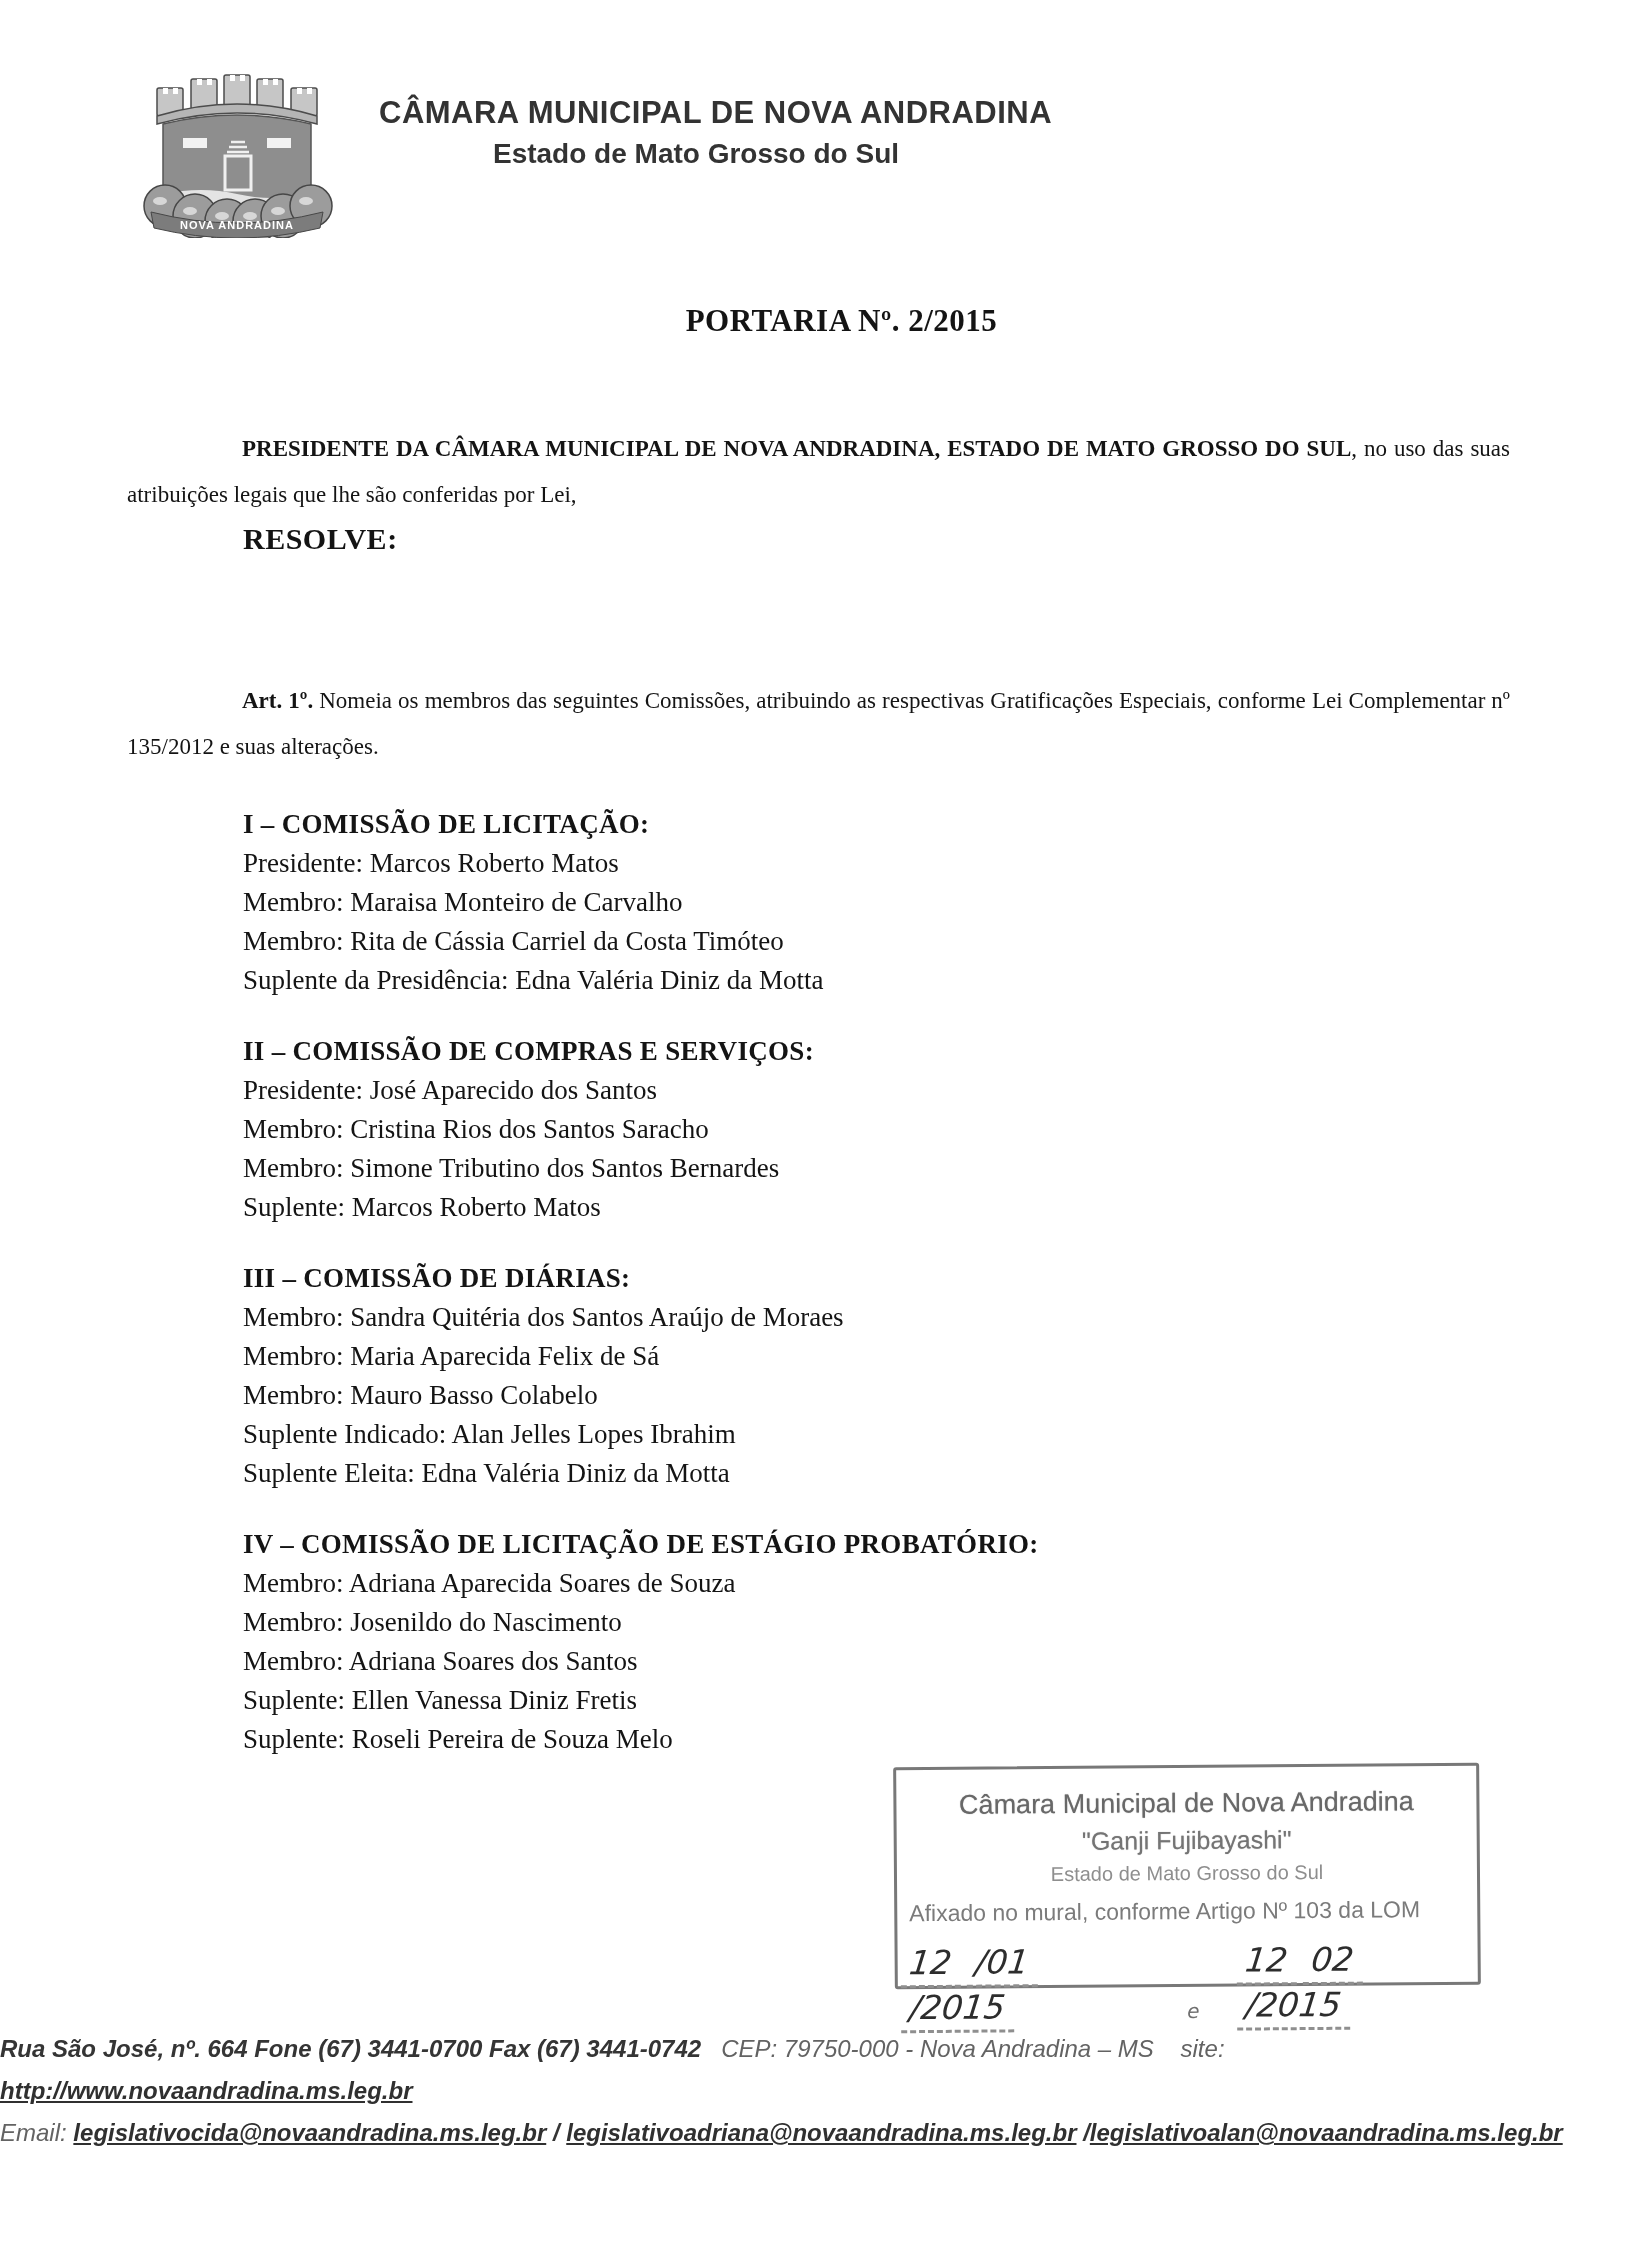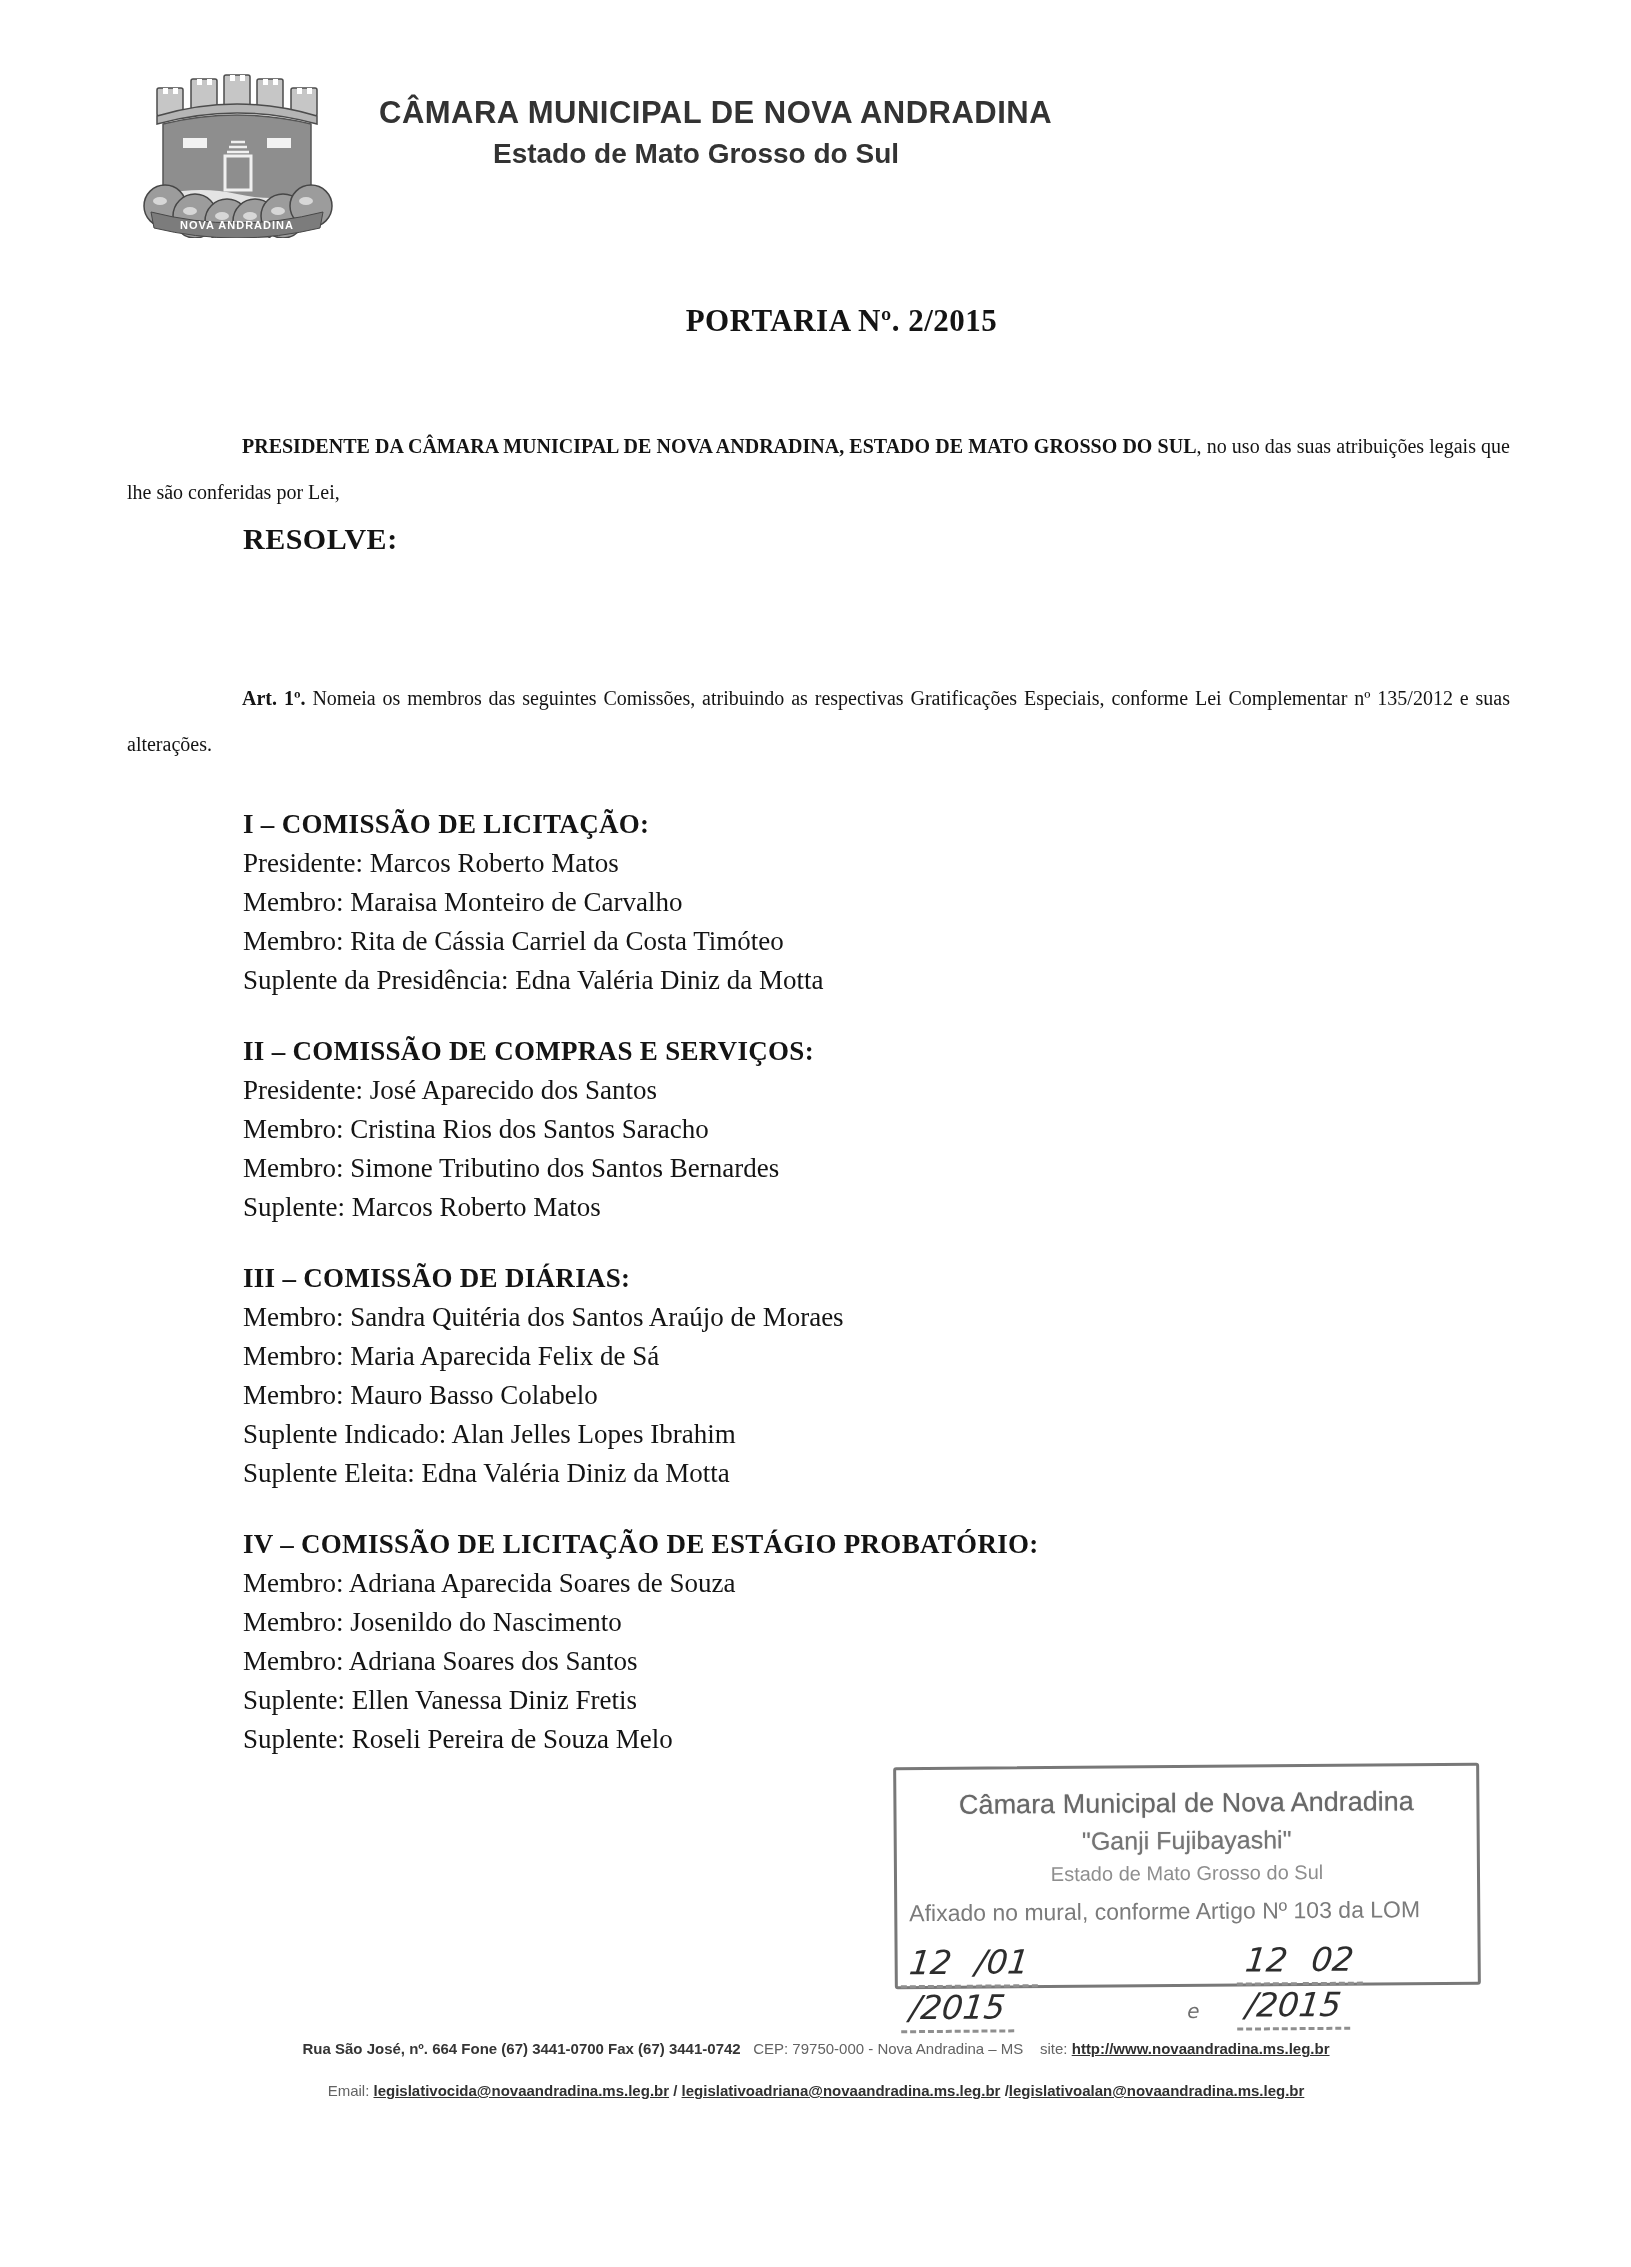--- a/index.html
+++ b/index.html
@@ -24,21 +24,21 @@
   .org-sub{font-size:28px;margin-top:7px;}
   
   .doc-title{
     position:absolute;left:127px;top:303px;width:1383px;
     text-align:center;padding-left:46px;box-sizing:border-box;
     font-weight:bold;font-size:31px;letter-spacing:0.5px;
   }
   
   .para{
     position:absolute;left:127px;width:1383px;
-    font-size:20px;line-height:46px;
+    font-size:23px;line-height:46px;
     text-align:justify;text-indent:115px;
   }
   .preamble{top:403px;}
   .article{top:655px;}
   .resolve{
     position:absolute;left:243px;top:522px;
     font-weight:bold;font-size:30px;letter-spacing:0.5px;
   }
   
   .commissions{
@@ -67,23 +67,22 @@
   }
   .hw{display:inline-block;transform:skewX(-7deg);}
   .date-part{
     display:inline-block;border-bottom:3px dashed #8f8f8f;
     padding:0 9px 3px;margin:0 3px;
   }
   .date-sep{font-size:20px;color:#6f6f6f;padding-bottom:8px;}
   
   .footer{
     position:absolute;left:0;right:0;top:2028px;
-    text-align:center;
     font-family:"Liberation Sans", sans-serif;
-    font-size:15px;line-height:42px;color:#3b3b3b;
+    font-style:italic;font-size:24px;line-height:42px;color:#3b3b3b;
   }
   .f-bold{font-weight:bold;color:#353535;}
   .f-light{color:#636363;}
   .f-link{font-weight:bold;color:#303030;text-decoration:underline;}
 </style>
 </head>
 <body>
 
 <div id="page">
 

